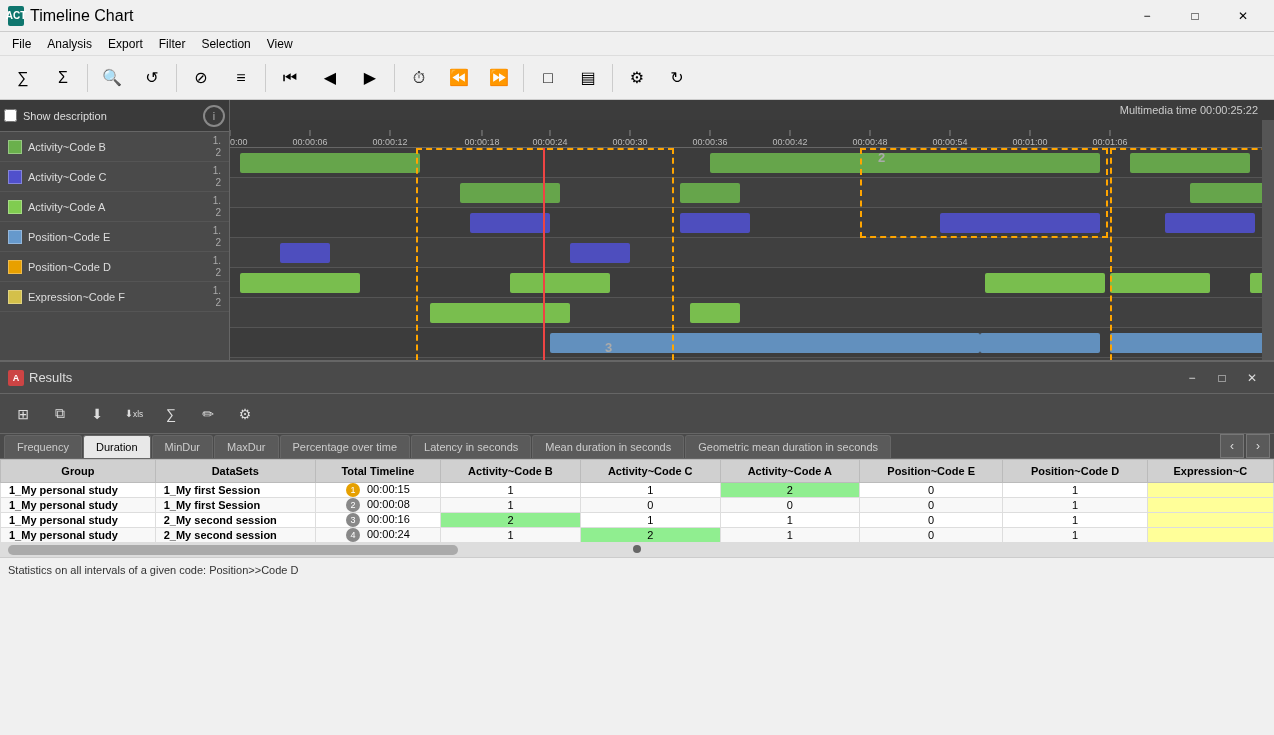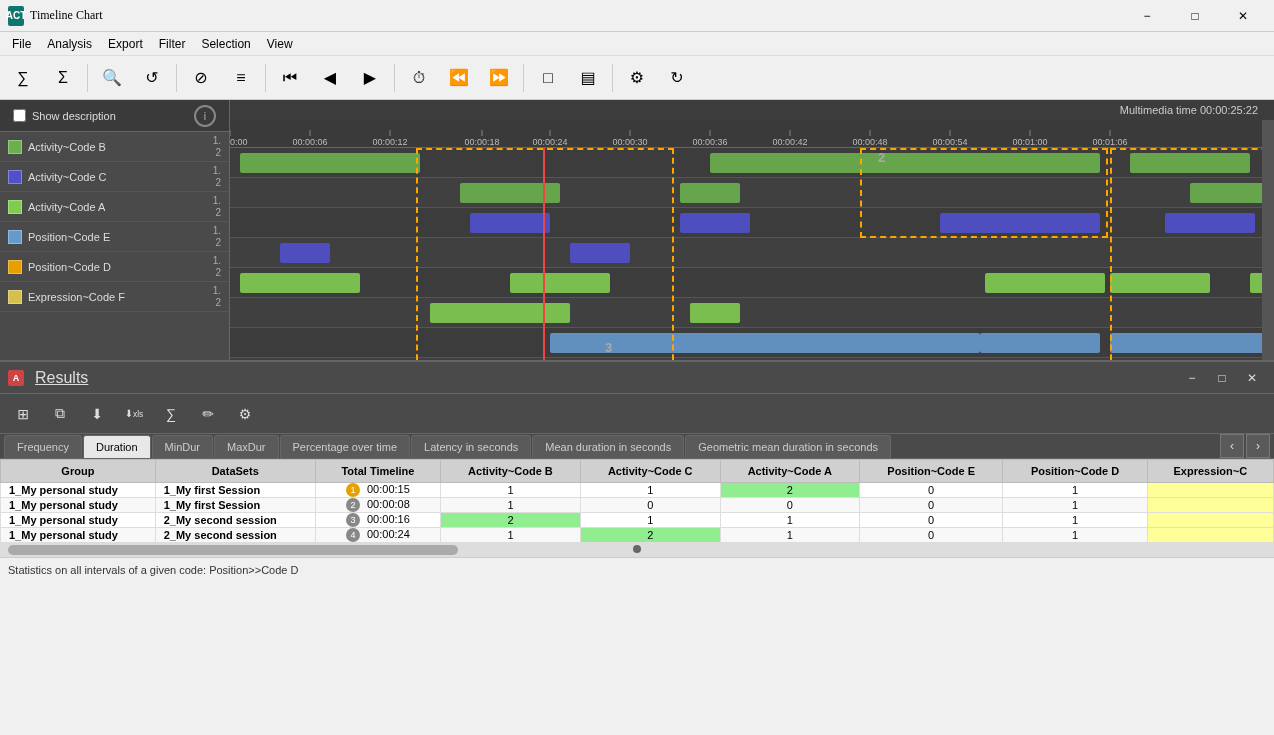--- a/index.html
+++ b/index.html
@@ -17,21 +17,21 @@
     .title-bar .app-icon {
       width: 16px; height: 20px;
       background: #0f766e;
       border-radius: 2px;
       margin-right: 6px;
       font-size: 10px;
       color: white;
       display: flex; align-items: center; justify-content: center;
       font-weight: bold;
     }
-    .title-bar .title-text { flex: 1; font-size: 12px; font-family: Liberation Serif, serif; }
+    .title-bar .title-text { flex: 1; font-size: 16px; }
     .title-bar .win-controls { display: flex; gap: 2px; }
     .win-controls button {
       width: 46px; height: 32px;
       background: transparent; border: none; cursor: pointer; font-size: 12px;
     }
 
     
     .menu-bar {
       background: #f0f0f0;
       height: 24px;
@@ -79,21 +79,21 @@
       width: 230px;
       height: 100%;
       background: #4a4a4a;
       border-right: 1px solid #666;
     }
     .legend-header {
       height: 32px;
       background: #3a3a3a;
       display: flex;
       align-items: center;
-      padding: 0 13px;
+      padding: 0 4px;
       border-bottom: 1px solid #666;
     }
     .show-desc-checkbox { display: flex; align-items: center; gap: 6px; color: #ddd; font-size: 11px; cursor: pointer; }
     .show-desc-checkbox input { width: 13px; height: 13px; }
     .info-btn {
       margin-left: auto;
       width: 22px; height: 22px;
       border-radius: 50%;
       border: 2px solid #888;
       background: transparent;
@@ -243,21 +243,21 @@
       position: relative;
     }
     .results-header {
       height: 32px;
       background: #4a4a4a;
       display: flex;
       align-items: center;
       padding: 0 8px;
       border-bottom: 1px solid #666;
     }
-    .results-title { color: #ddd; font-size: 16px; margin-left: 11px; text-decoration: underline; }
+    .results-title { color: #ddd; font-size: 13px; margin-left: 5px; }
     .results-win-controls { margin-left: auto; display: flex; gap: 2px; }
     .results-win-controls button {
       width: 28px; height: 24px;
       background: transparent; border: none; cursor: pointer; color: #ddd; font-size: 12px;
     }
 
     
     .results-toolbar {
       height: 40px;
       background: #4a4a4a;

